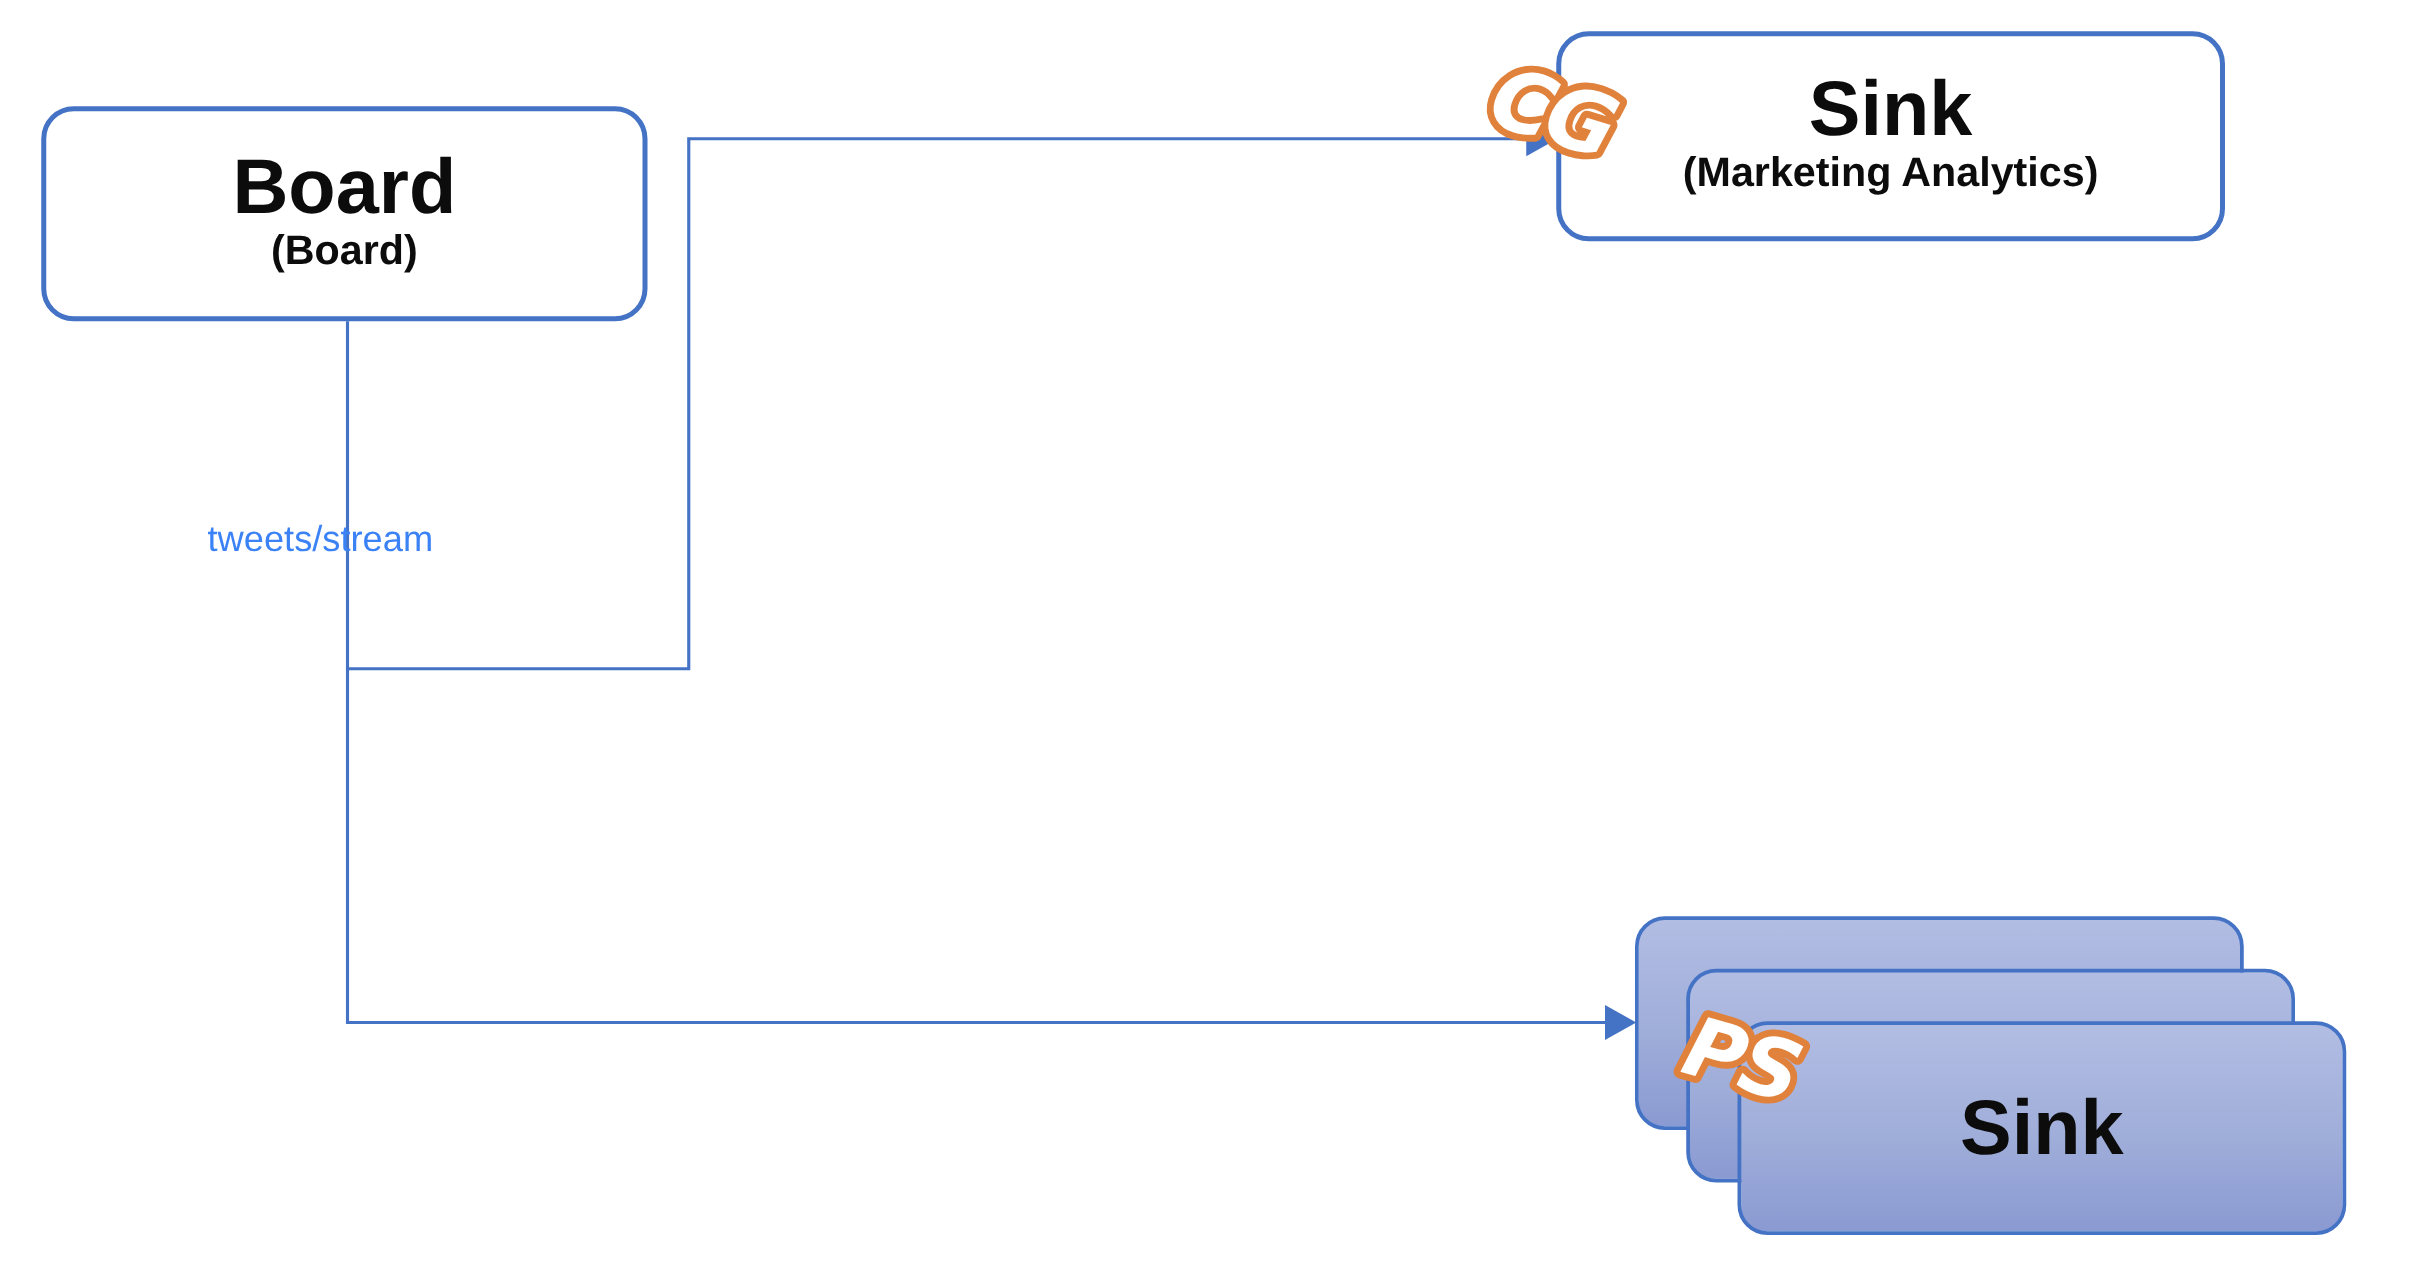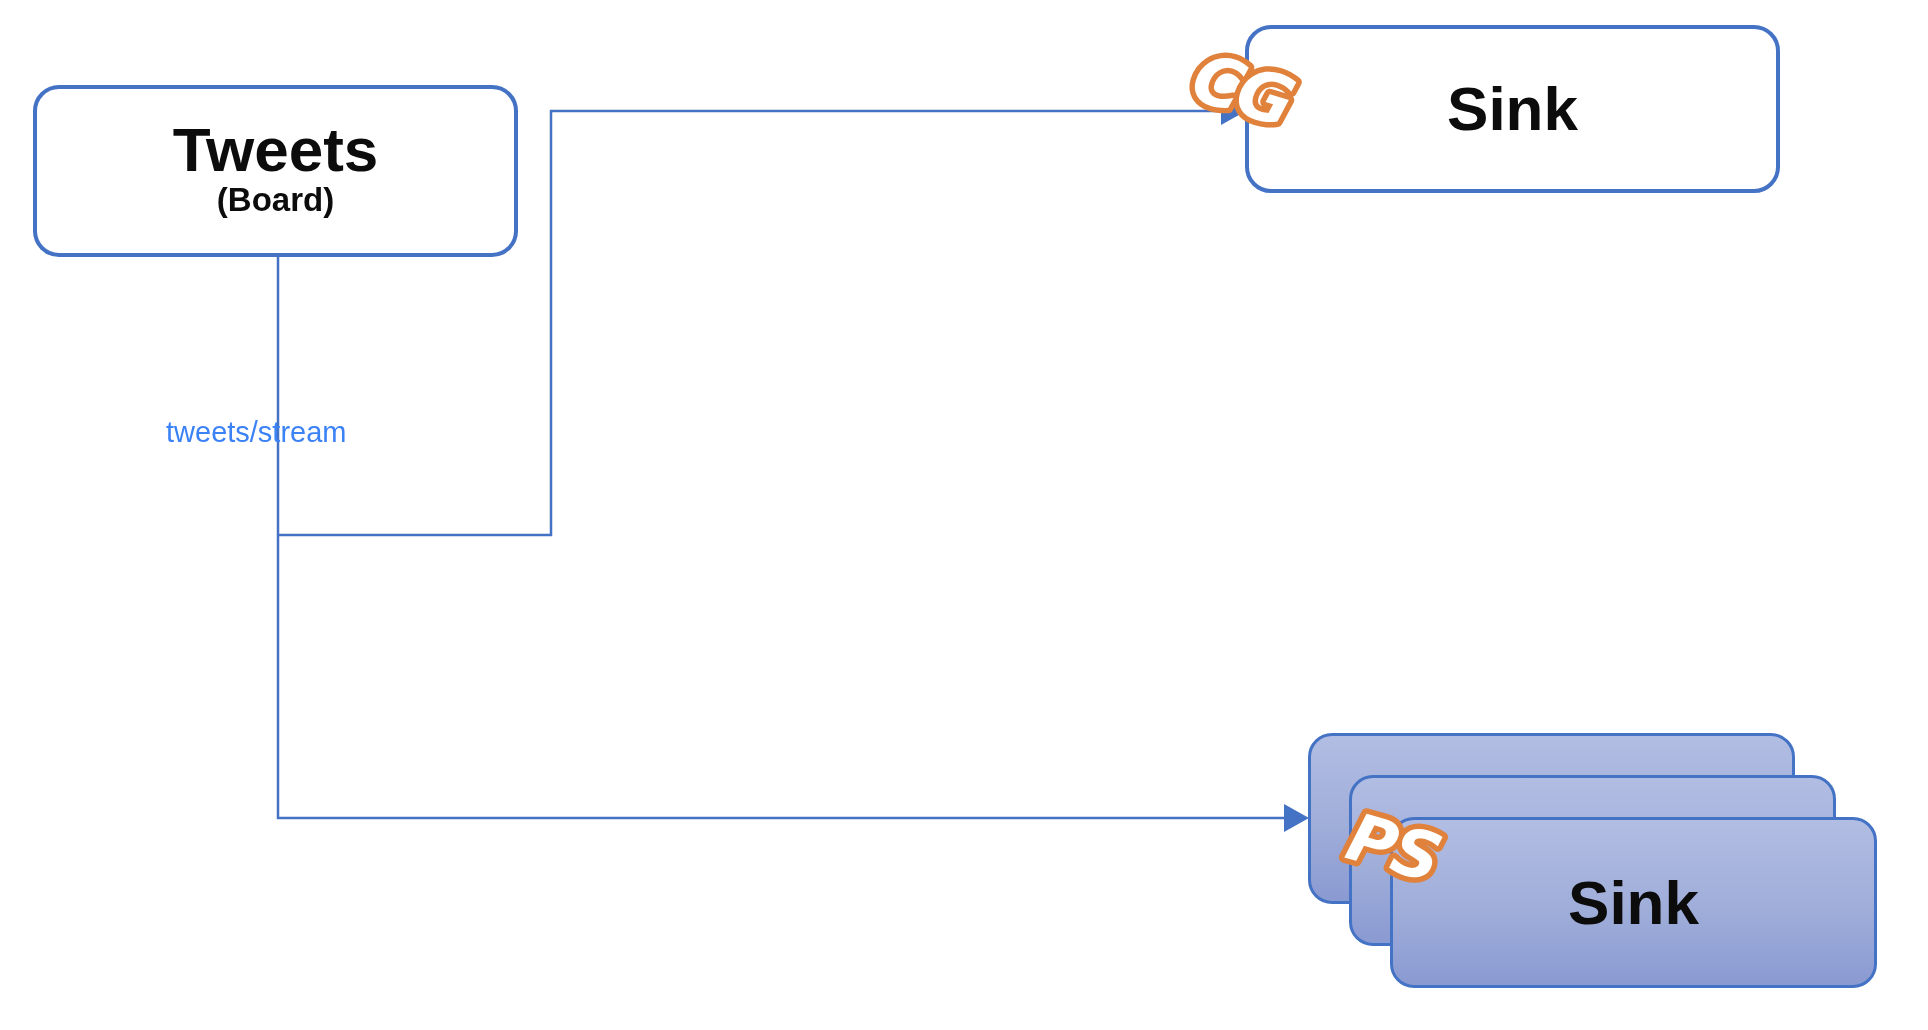--- a/index.html
+++ b/index.html
@@ -67,26 +67,27 @@
     <path d="M278,257 L278,818 L1286,818" fill="none" stroke="#4472C4" stroke-width="2.5"></path>
     <polygon points="1309,818 1284,804 1284,832" fill="#4472C4"></polygon>
 
     <path d="M279,535 L551,535 L551,111 L1222,111" fill="none" stroke="#4472C4" stroke-width="2.5"></path>
     <polygon points="1246,111 1221,97 1221,125" fill="#4472C4"></polygon>
   </svg>
 
   <div id="edge-label">tweets/stream</div>
 
   <div class="node" id="source-node">
-    <div class="node-title">Tweets</div>
+    <div class="node-title">Board</div>
     <div class="node-subtitle">(Board)</div>
   </div>
 
   <div class="node" id="sink-top-node">
     <div class="node-title">Sink</div>
+    <div class="node-subtitle">(Marketing Analytics)</div>
   </div>
 
   <div class="stack-box" id="stack-back"></div>
   <div class="stack-box" id="stack-middle"></div>
   <div class="stack-box" id="stack-front">
     <div class="node-title">Sink</div>
   </div>
 
   <svg class="logo-svg" id="cg-logo" xmlns="http://www.w3.org/2000/svg">
     <text class="logo-text" x="18" y="78" font-size="68" transform="rotate(17 18 78)" letter-spacing="-4">CG</text>

